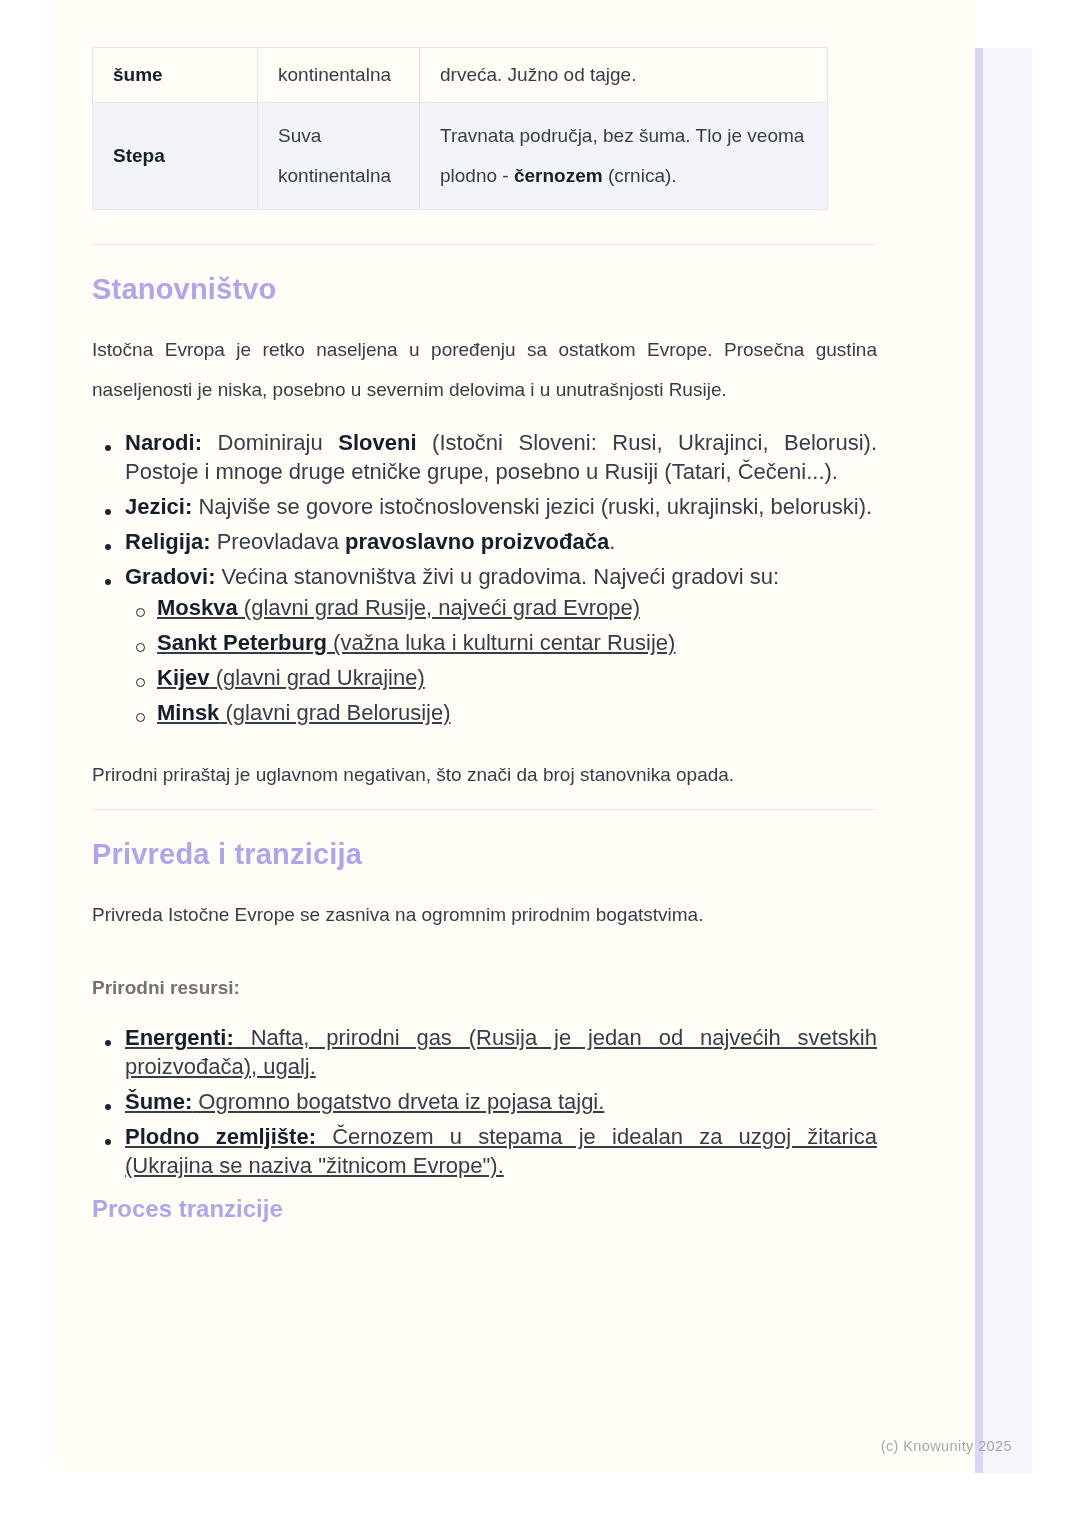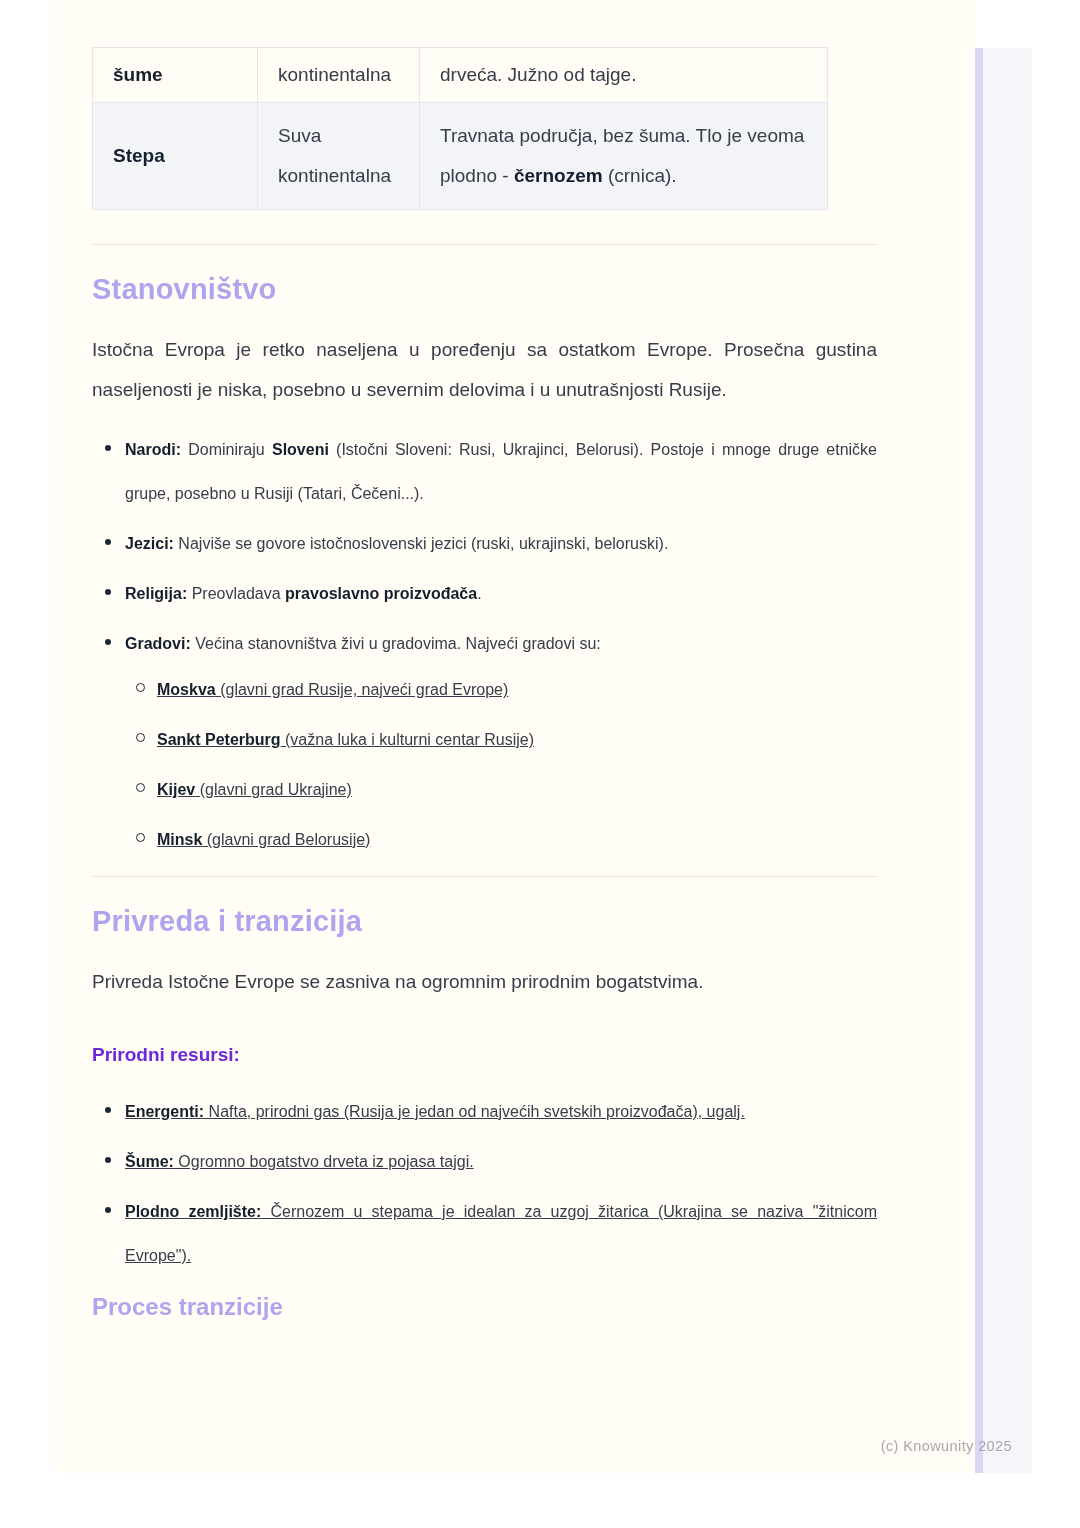--- a/index.html
+++ b/index.html
@@ -88,28 +88,28 @@
     color: #b1a4ee;
   }
   p.body-text {
     margin: 23px 0 0 0;
     font-size: 19px;
     line-height: 40px;
     color: #363d49;
     text-align: justify;
   }
   p.outro { margin-top: 28px; }
-  p.bold-label { margin-top: 33px; font-weight: bold; color: #6d28d9; }
+  p.bold-label { margin-top: 33px; font-weight: bold; color: #737373; }
   
   ul.bullets {
     list-style: none;
     margin: 18px 0 0 0;
     padding: 0;
-    font-size: 16px;
-    line-height: 44px;
+    font-size: 22px;
+    line-height: 29px;
     color: #363d49;
   }
   ul.bullets.second { margin-top: 15px; text-decoration: underline; }
   ul.bullets > li {
     position: relative;
     padding-left: 33px;
     margin: 0 0 6px 0;
     text-align: justify;
   }
   ul.bullets > li::before {
@@ -191,20 +191,21 @@
         <span><span class="b">Gradovi:</span><span> Većina stanovništva živi u gradovima. Najveći gradovi su:</span></span>
         <ul class="sub-bullets">
           <li><span class="b">Moskva</span><span> (glavni grad Rusije, najveći grad Evrope)</span></li>
           <li><span class="b">Sankt Peterburg</span><span> (važna luka i kulturni centar Rusije)</span></li>
           <li><span class="b">Kijev</span><span> (glavni grad Ukrajine)</span></li>
           <li><span class="b">Minsk</span><span> (glavni grad Belorusije)</span></li>
         </ul>
       </li>
     </ul>
 
+    <p class="body-text outro">Prirodni priraštaj je uglavnom negativan, što znači da broj stanovnika opada.</p>
 
     <hr class="divider" style="margin-top:14px;">
 
     <h2 class="section-heading">Privreda i tranzicija</h2>
 
     <p class="body-text">Privreda Istočne Evrope se zasniva na ogromnim prirodnim bogatstvima.</p>
 
     <p class="body-text bold-label">Prirodni resursi:</p>
 
     <ul class="bullets second">

